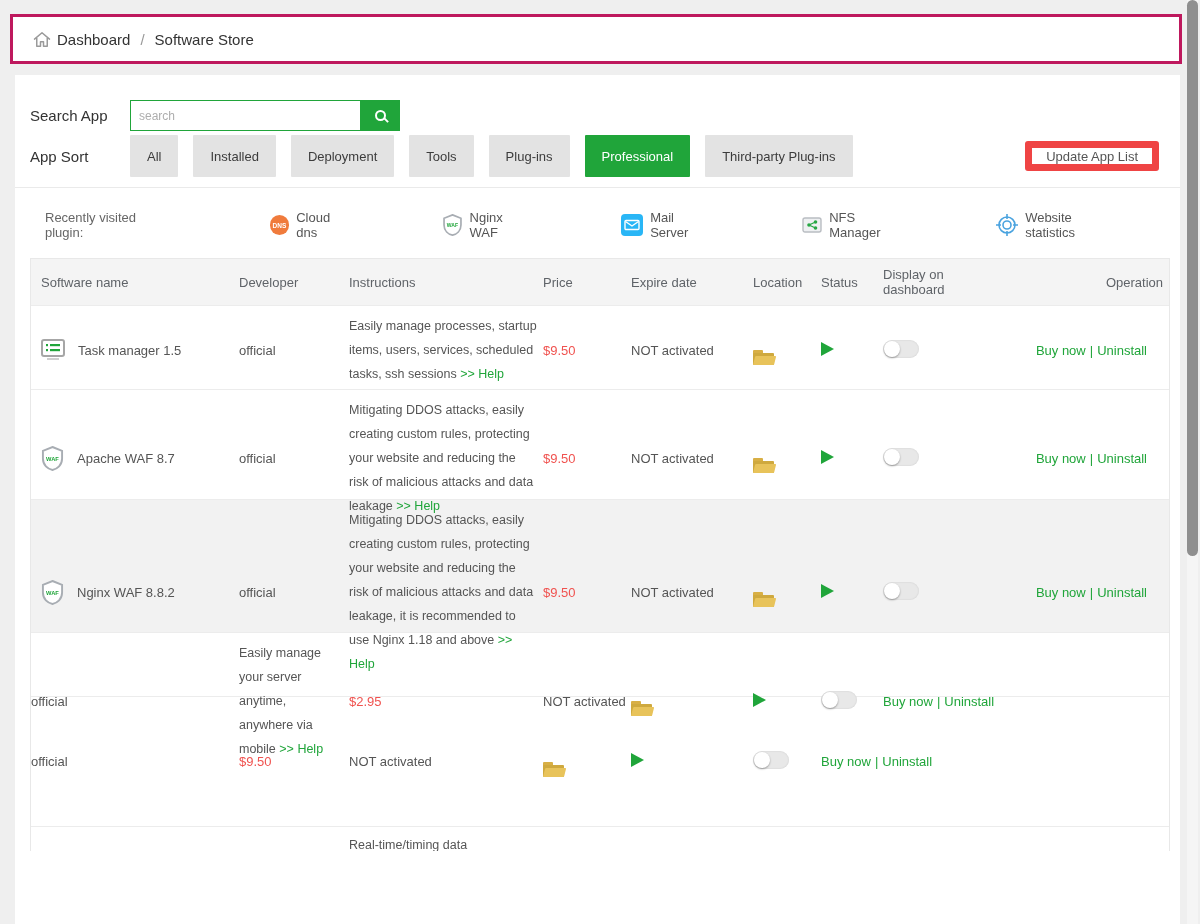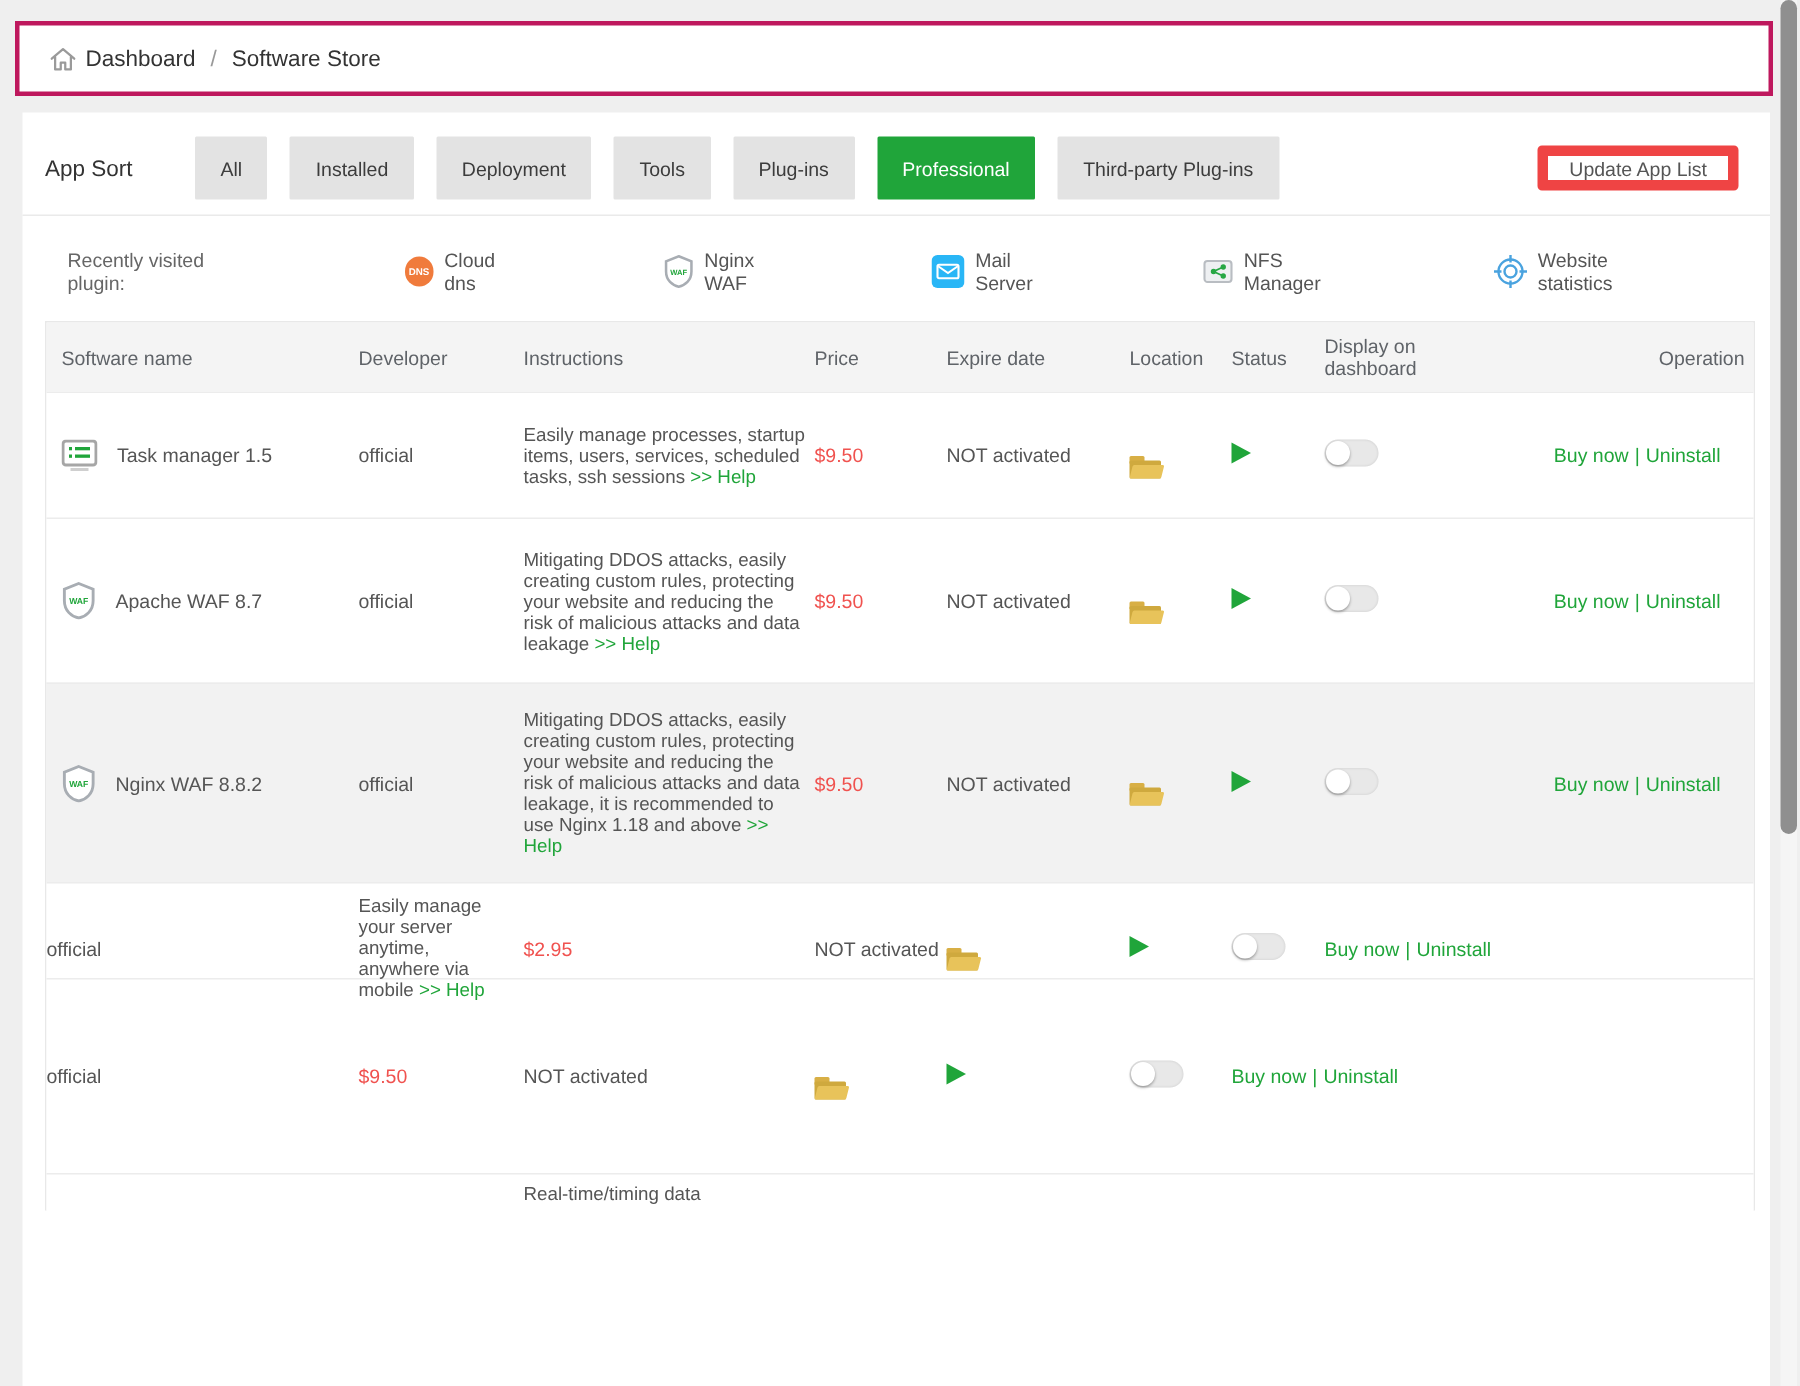--- a/index.html
+++ b/index.html
@@ -31,21 +31,21 @@
     padding:0 8px; font-size:12px; color:#333; font-family:inherit;
   }
   .search-input::placeholder { color:#aeaeae; }
   .search-btn {
     width:39px; height:31px; background:#20a53a; border:none; cursor:pointer;
     display:flex; align-items:center; justify-content:center; position:relative;
   }
   .mag { width:11px; height:11px; border:2px solid #fff; border-radius:50%; position:relative; display:block; }
   .mag::after { content:""; position:absolute; width:2px; height:6px; background:#fff;
     right:-3px; bottom:-4px; transform:rotate(-45deg); }
-  .sort-row { display:flex; align-items:center; margin-top:22px; height:30px;
+  .sort-row { display:flex; align-items:center; margin-top:10px; height:30px;
     padding-bottom:0; }
   .tabs { display:flex; gap:15px; }
   .tab {
     height:42px; padding:0 17px; background:#e3e3e3; border:none; cursor:pointer;
     font-size:13px; color:#3c3c3c; font-family:inherit; border-radius:1px;
   }
   .tab.active { background:#20a53a; color:#fff; }
   .update-btn {
     margin-left:auto; margin-right:6px; height:30px; padding:0 14px; background:#fff;
     border:7px solid #ef4444; border-radius:3px; font-size:13px; color:#555;
@@ -81,21 +81,21 @@
     align-items:center;
   }
   .thead { background:#f4f4f4; min-height:46px; font-size:13px; color:#5f6368; }
   .thead .cell { padding-right:6px; }
   .trow { border-top:1px solid #ececec; font-size:13px; color:#555; background:#fff; }
   .trow.hl { background:#f2f2f2; }
   .r1 { height:84px; } .r2 { height:110px; } .r3 { height:133px; }
   .r4 { height:64px; } .r5 { height:130px; }
   .r6 { height:25px; overflow:hidden; align-items:start; }
   .c-name { display:flex; align-items:center; gap:13px; padding-left:10px; }
-  .c-instr { font-size:12.5px; line-height:14px; color:#555; padding:8px 6px 8px 0; }
+  .c-instr { font-size:12.5px; line-height:24px; color:#555; padding:8px 6px 8px 0; }
   .help { color:#20a53a; text-decoration:none; cursor:pointer; }
   .c-price { color:#f0524f; }
   .c-op { text-align:right; padding-right:22px; white-space:nowrap; }
   .c-op a { color:#20a53a; text-decoration:none; cursor:pointer; }
   .op-sep { color:#20a53a; margin:0 4px; }
   .folder { position:relative; width:21px; height:15px; cursor:pointer; }
   .folder .back { position:absolute; top:0; left:0; width:10px; height:5px; background:#d8af45; border-radius:1px 1px 0 0; }
   .folder .body { position:absolute; top:3px; left:0; width:21px; height:12px; background:#cfa93e; border-radius:1px; }
   .folder .front { position:absolute; top:6px; left:0; width:21px; height:9px; background:#e8c35a; transform:skewX(-14deg); transform-origin:bottom left; border-radius:1px; }
   .play { width:0; height:0; border-left:13px solid #20a53a; border-top:7px solid transparent; border-bottom:7px solid transparent; display:inline-block; cursor:pointer; }
@@ -117,20 +117,27 @@
         <path d="M2 10.5 L12 2 L22 10.5 M5 9 V20 H10 V14 H14 V20 H19 V9" fill="none" stroke="#9a9a9a" stroke-width="2" stroke-linecap="round" stroke-linejoin="round"></path>
       </svg>
   </span>
   <span class="crumb-link">Dashboard</span>
   <span class="crumb-sep">/</span>
   <span>Software Store</span>
 </div>
 
 <div class="card">
 
+  <div class="search-row">
+    <span class="label">Search App</span>
+    <input class="search-input" type="text" placeholder="search" style="">
+    <button class="search-btn">
+        <span class="mag"></span>
+      </button>
+  </div>
 
   <div class="sort-row">
     <span class="label">App Sort</span>
     <div class="tabs">
       <button class="tab">All</button>
       <button class="tab">Installed</button>
       <button class="tab">Deployment</button>
       <button class="tab">Tools</button>
       <button class="tab">Plug-ins</button>
       <button class="tab active">Professional</button>

